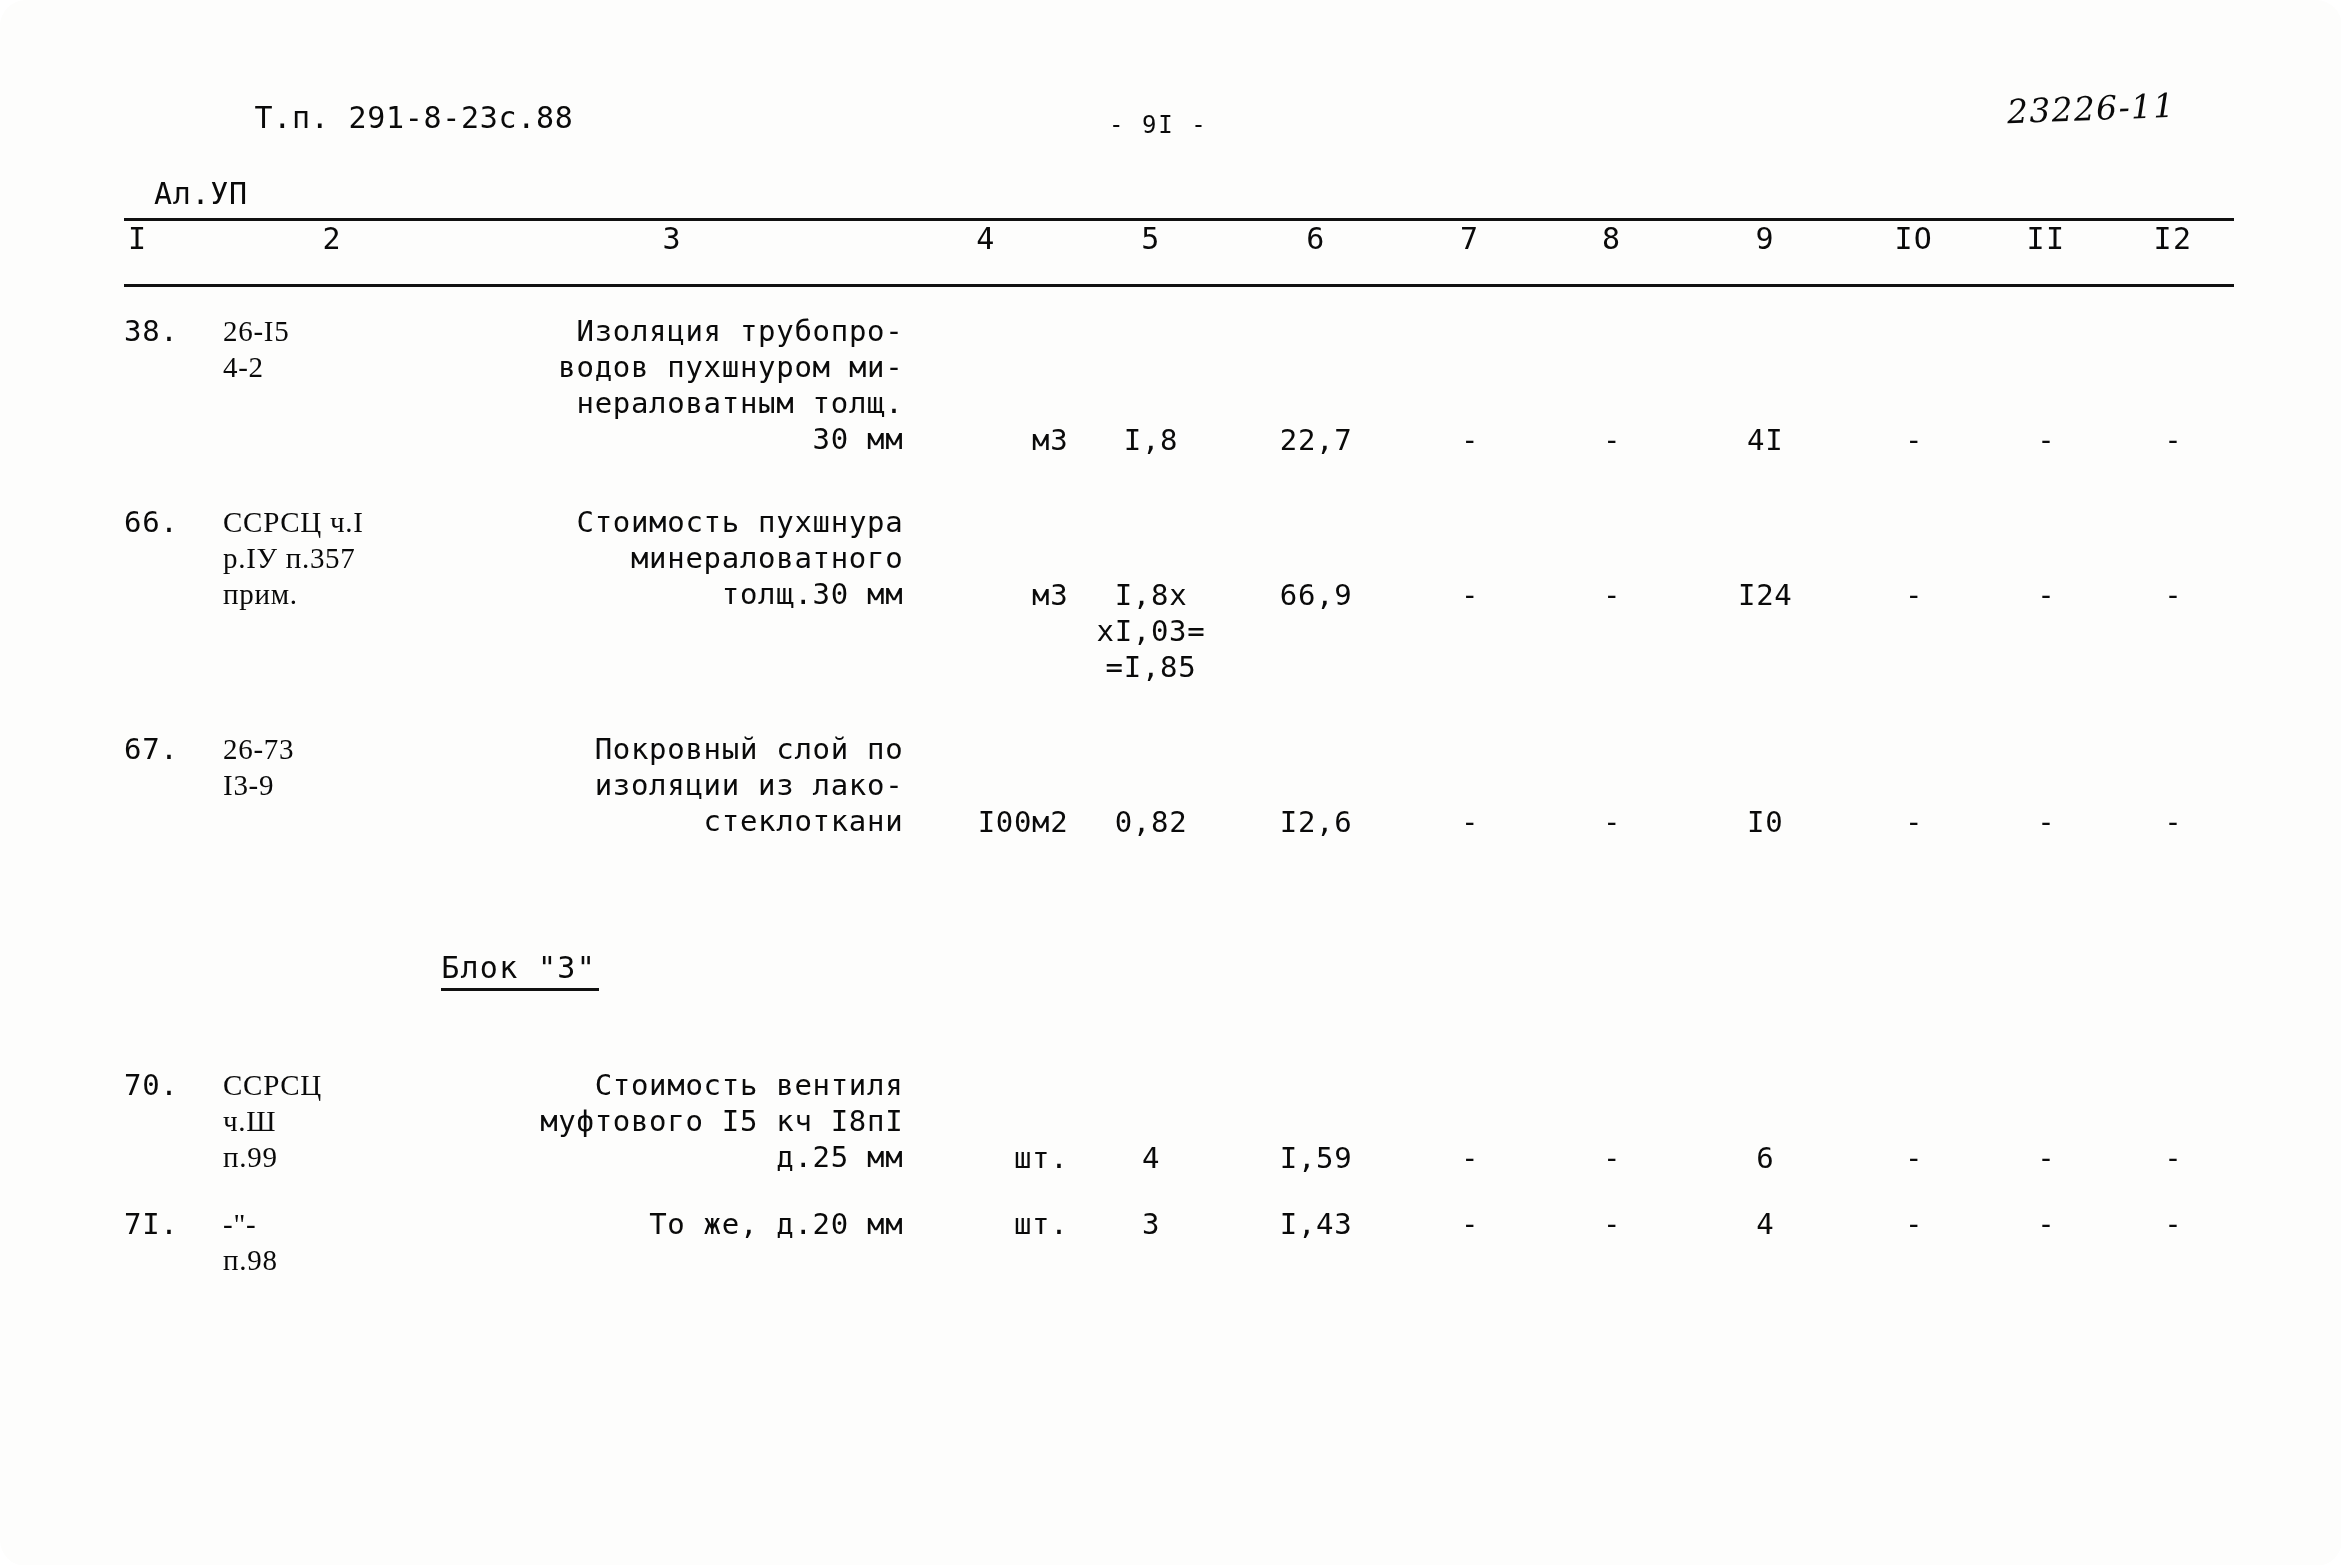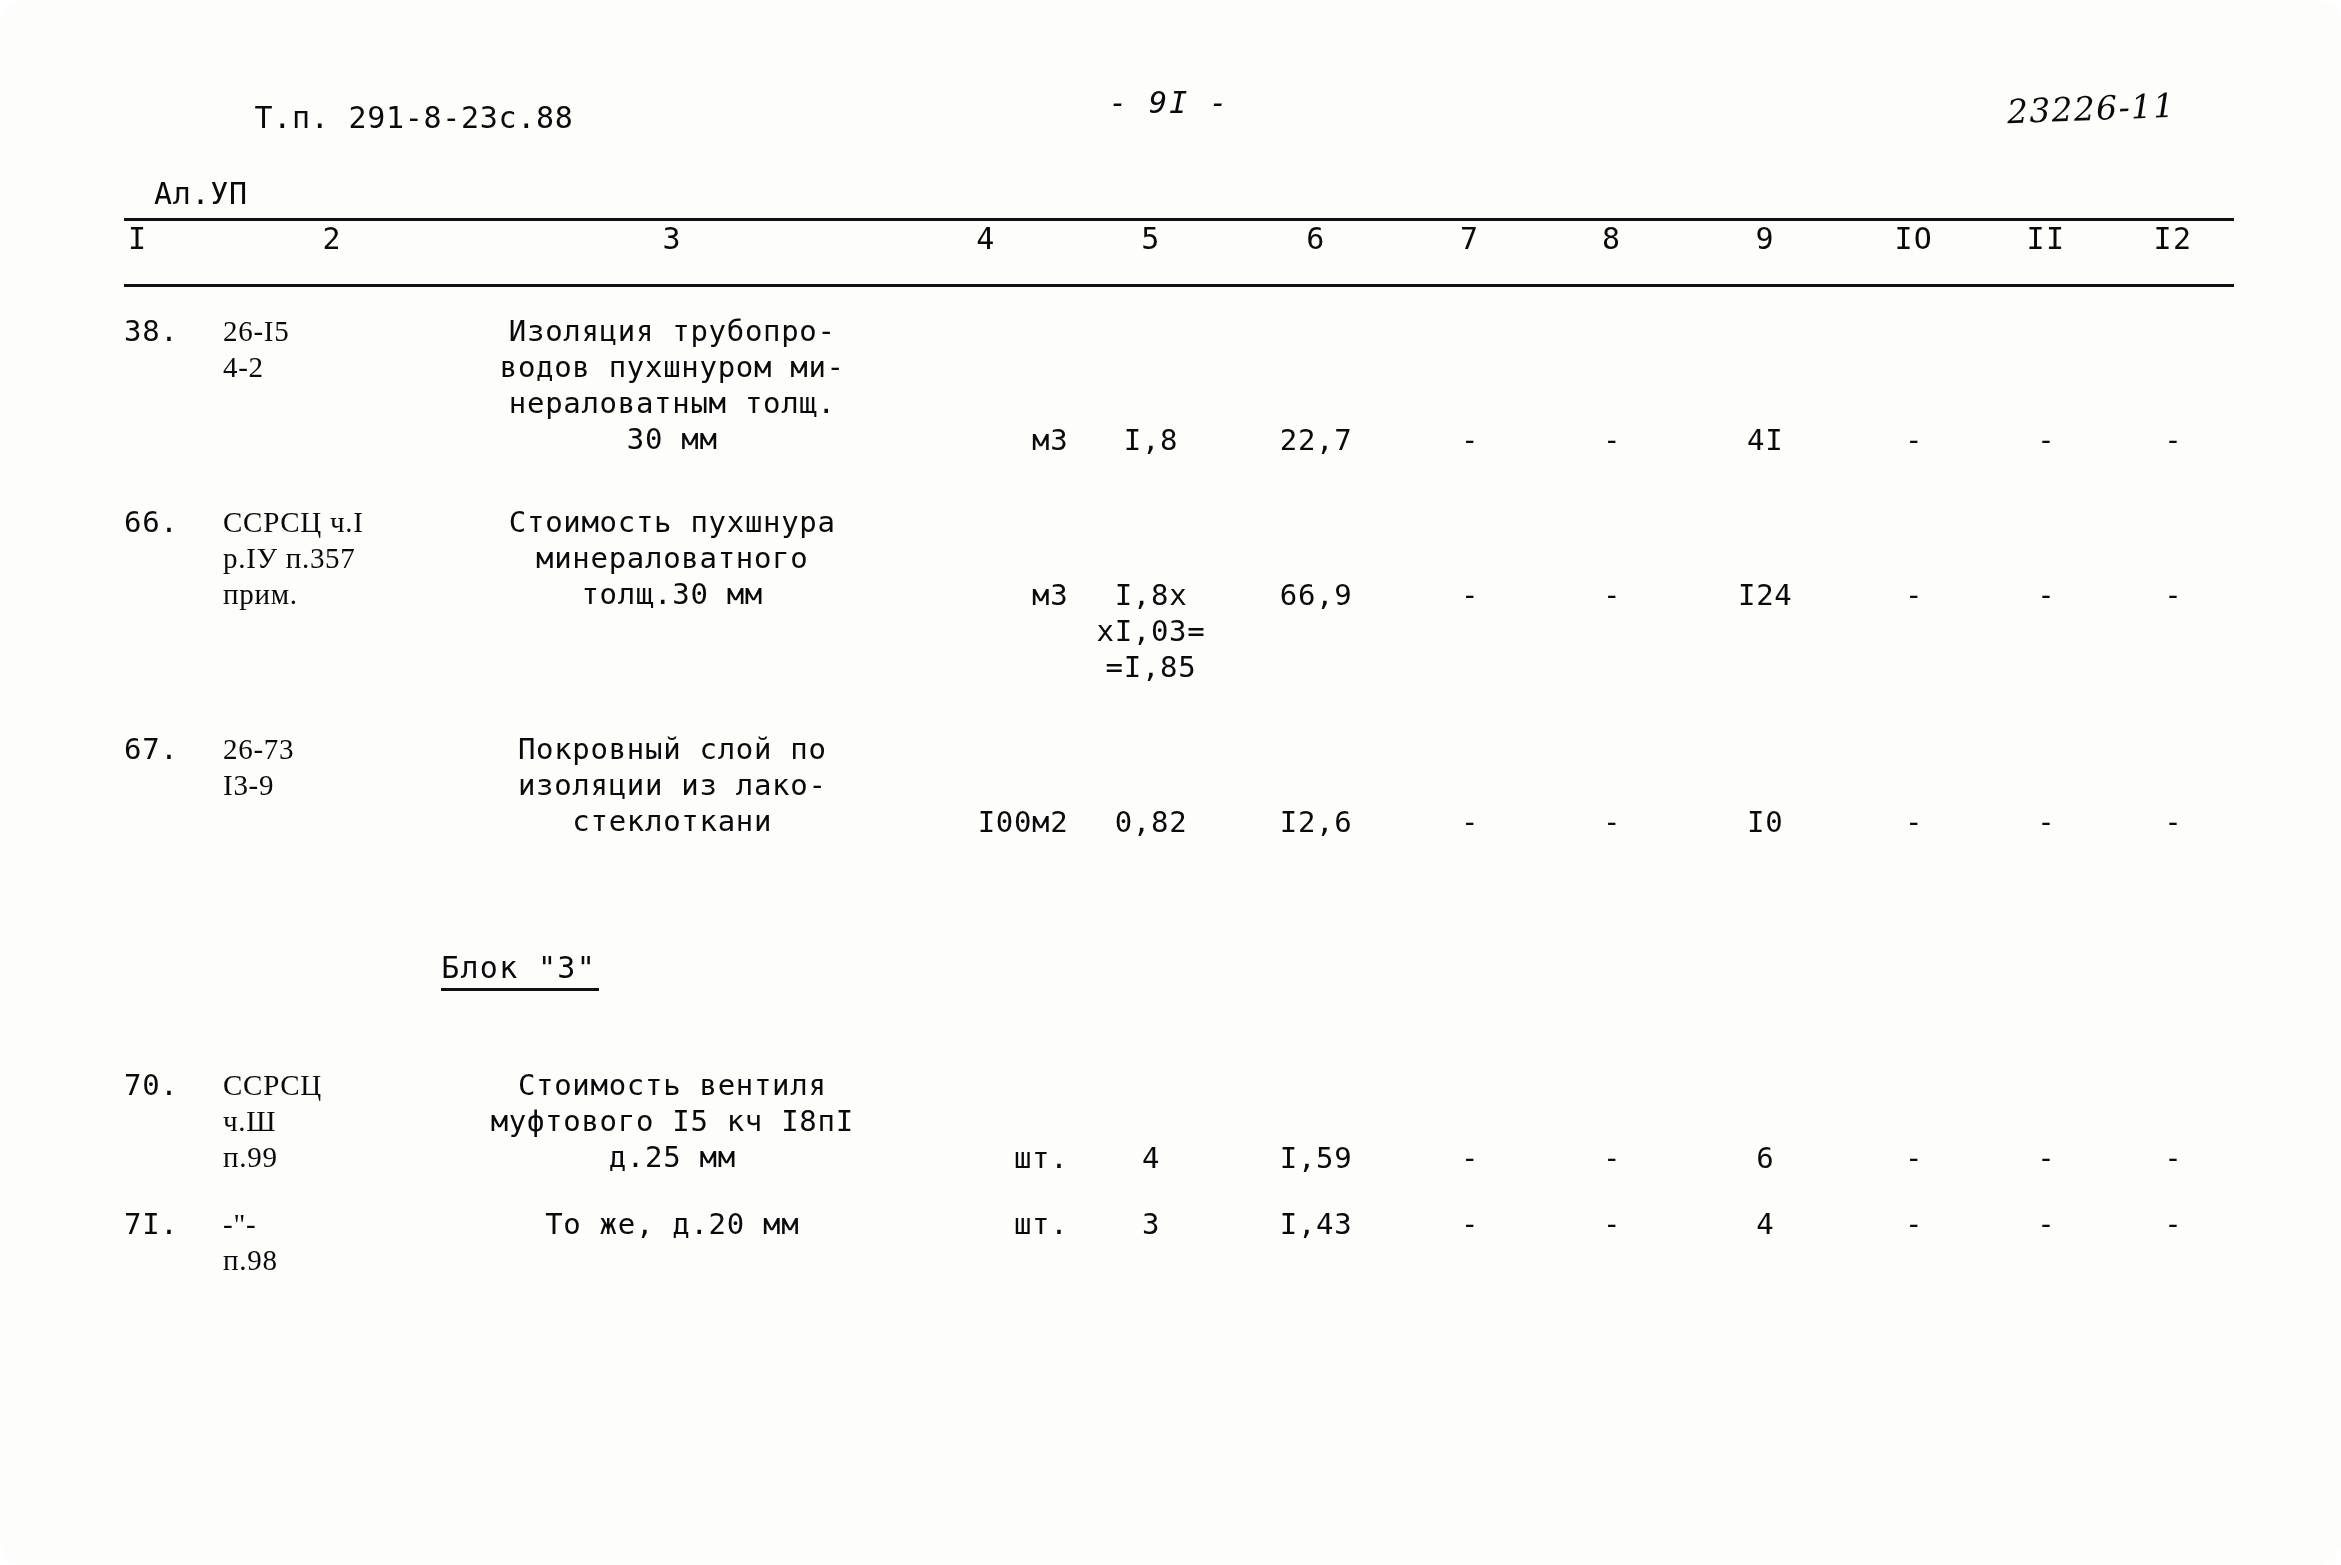--- a/index.html
+++ b/index.html
@@ -39,24 +39,23 @@
     letter-spacing: 0.7px;
     white-space: pre;
   }
   .head-left .l2 {
     margin-left: 12px;
     display: block;
   }
   .head-center {
     position: absolute;
     left: 1109px;
-    top: 24px;
-    font-size: 30px;
+    top: 50px;
+    font-size: 24px;
     letter-spacing: 2px;
-    font-style: italic;
   }
   .head-right {
     position: absolute;
     left: 2007px;
     top: 28px;
     font-size: 33px;
     font-family: "DejaVu Serif", serif;
     font-style: italic;
     letter-spacing: 1.3px;
     transform: rotate(-2.2deg);
@@ -114,21 +113,21 @@
   .hdr-row td.nc { text-align: center; }
 
   .body-spacer td { height: 26.4px; }
 
   tr.data-row > td {
     padding-top: 0;
     line-height: 36px;
   }
   .num   { text-align: left;  padding-left: 4px; letter-spacing: 0.7px; }
   .code  { text-align: left;  letter-spacing: 0.7px; font-family: Liberation Serif, serif; }
-  .desc  { text-align: center;  letter-spacing: 0.7px; }
+  .desc  { text-align: right;  letter-spacing: 0.7px; }
   .unit  { text-align: right; letter-spacing: 0.7px; }
   .val   { text-align: center; letter-spacing: 0.7px; }
   .dash  { text-align: center; }
 
   
   .off1 { padding-top: 36px  !important; }
   .off2 { padding-top: 73px !important; }
   .off3 { padding-top: 109px !important; }
 
   .section-head {

